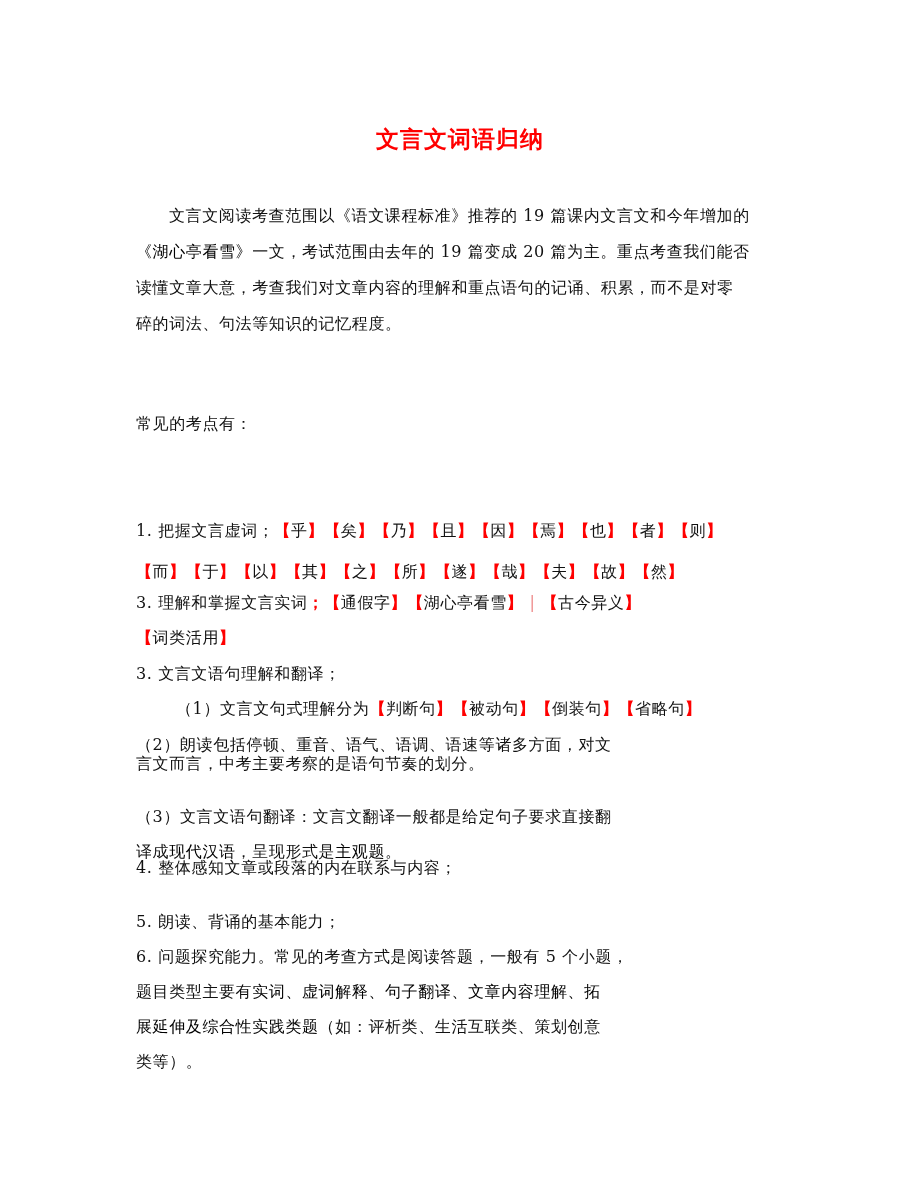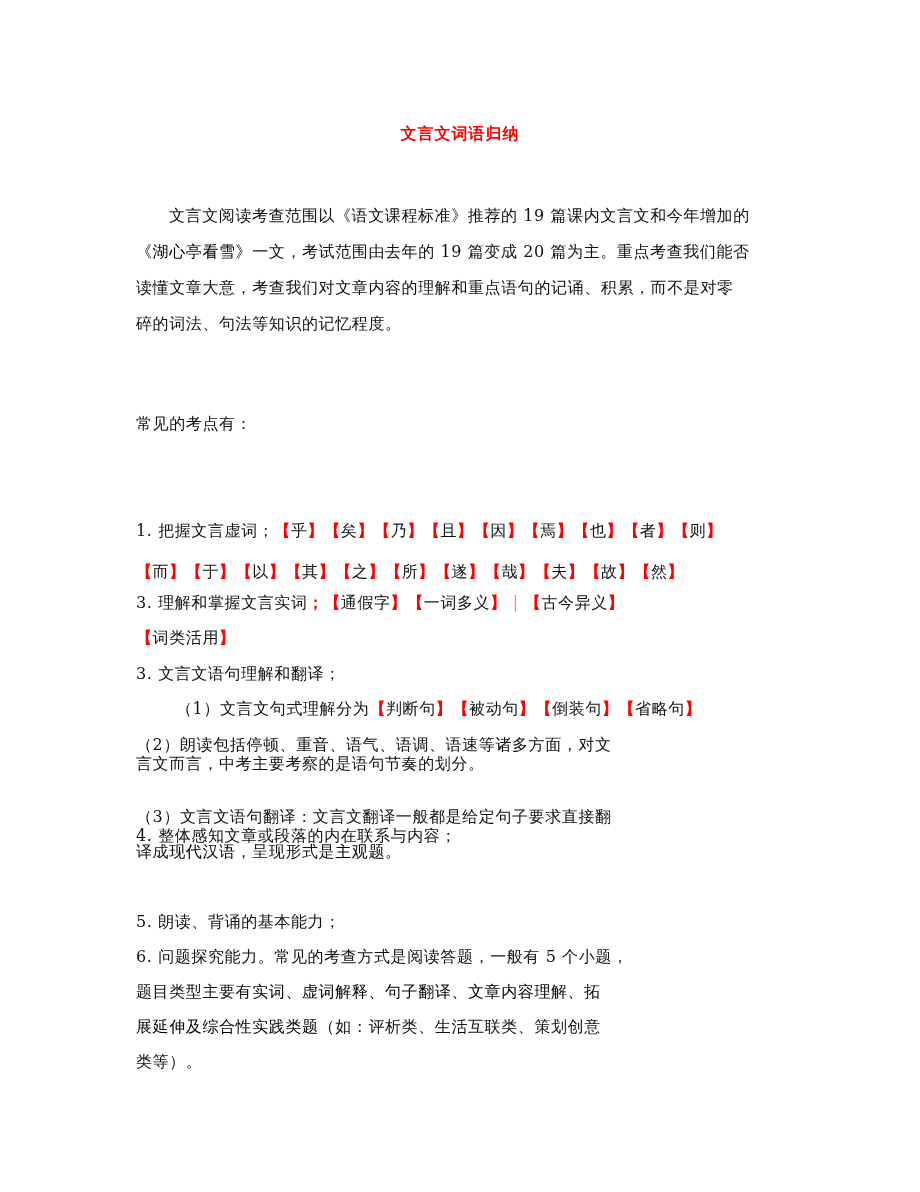--- a/index.html
+++ b/index.html
@@ -19,21 +19,21 @@
       position: absolute;
       left: 0; top: 0;
       width: 920px; height: 1192px;
     }
     .title {
       position: absolute;
       left: 0; width: 920px;
       top: 124px;
       text-align: center;
       font-family: "DejaVu Sans", "Liberation Sans", sans-serif;
-      font-size: 16px;
+      font-size: 23px;
       font-weight: bold;
       color: #ff0000;
       letter-spacing: 1px;
     }
     .line {
       position: absolute;
       left: 136px;
       font-size: 16px;
       line-height: 20px;
       white-space: nowrap;
@@ -75,21 +75,21 @@
   </div>
 
   <div class="line" style="top:521px;">
     <span>1.  把握文言虚词；</span><span id="i1r1"><span><span class="bk">【</span><span>乎</span><span class="bk">】</span></span><span><span class="bk">【</span><span>矣</span><span class="bk">】</span></span><span><span class="bk">【</span><span>乃</span><span class="bk">】</span></span><span><span class="bk">【</span><span>且</span><span class="bk">】</span></span><span><span class="bk">【</span><span>因</span><span class="bk">】</span></span><span><span class="bk">【</span><span>焉</span><span class="bk">】</span></span><span><span class="bk">【</span><span>也</span><span class="bk">】</span></span><span><span class="bk">【</span><span>者</span><span class="bk">】</span></span><span><span class="bk">【</span><span>则</span><span class="bk">】</span></span></span>
   </div>
   <div class="line" style="top:556px;margin-top:6px;">
     <span id="i1r2"><span><span class="bk">【</span><span>而</span><span class="bk">】</span></span><span><span class="bk">【</span><span>于</span><span class="bk">】</span></span><span><span class="bk">【</span><span>以</span><span class="bk">】</span></span><span><span class="bk">【</span><span>其</span><span class="bk">】</span></span><span><span class="bk">【</span><span>之</span><span class="bk">】</span></span><span><span class="bk">【</span><span>所</span><span class="bk">】</span></span><span><span class="bk">【</span><span>遂</span><span class="bk">】</span></span><span><span class="bk">【</span><span>哉</span><span class="bk">】</span></span><span><span class="bk">【</span><span>夫</span><span class="bk">】</span></span><span><span class="bk">【</span><span>故</span><span class="bk">】</span></span><span><span class="bk">【</span><span>然</span><span class="bk">】</span></span></span>
   </div>
 
   <div class="line" style="top:593px;">
-    <span>3.  理解和掌握文言实词</span><span class="bk">；</span><span id="i2r1"><span><span class="bk">【</span><span>通假字</span><span class="bk">】</span></span><span><span class="bk">【</span><span>一词多义</span><span class="bk">】</span></span></span><span class="bar">|</span><span id="i2r1b"><span><span class="bk">【</span><span>古今异义</span><span class="bk">】</span></span></span>
+    <span>3.  理解和掌握文言实词</span><span class="bk">；</span><span id="i2r1"><span><span class="bk">【</span><span>通假字</span><span class="bk">】</span></span><span><span class="bk">【</span><span>湖心亭看雪</span><span class="bk">】</span></span></span><span class="bar">|</span><span id="i2r1b"><span><span class="bk">【</span><span>古今异义</span><span class="bk">】</span></span></span>
   </div>
   <div class="line" style="top:628px;">
     <span id="i2r2"><span><span class="bk">【</span><span>词类活用</span><span class="bk">】</span></span></span>
   </div>
 
   <div class="line" style="top:664px;">
     <span>3.  文言文语句理解和翻译；</span>
   </div>
   <div class="line" style="top:699px;margin-left:40px;">
     <span>（1）文言文句式理解分为</span><span id="i3s1"><span><span class="bk">【</span><span>判断句</span><span class="bk">】</span></span><span><span class="bk">【</span><span>被动句</span><span class="bk">】</span></span><span><span class="bk">【</span><span>倒装句</span><span class="bk">】</span></span><span><span class="bk">【</span><span>省略句</span><span class="bk">】</span></span></span>
@@ -100,21 +100,21 @@
   <div class="line" style="top:754px;">
     <span>言文而言，中考主要考察的是语句节奏的划分。</span>
   </div>
   <div class="line" style="top:807px;">
     <span>（3）文言文语句翻译：文言文翻译一般都是给定句子要求直接翻</span>
   </div>
   <div class="line" style="top:842px;">
     <span>译成</span><span class="red">现代汉语</span><span>，呈现形式是</span><span class="red">主观题</span><span>。</span>
   </div>
 
-  <div class="line" style="top:826px;">
+  <div class="line" style="top:858px;">
     <span>4.  整体感知文章或段落的内在联系与内容；</span>
   </div>
 
   <div class="line" style="top:912px;">
     <span>5.  朗读、背诵的基本能力；</span>
   </div>
 
   <div class="line" style="top:947px;">
     <span>6.  问题探究能力。常见的考查方式是阅读答题，一般有 5 个小题，</span>
   </div>

